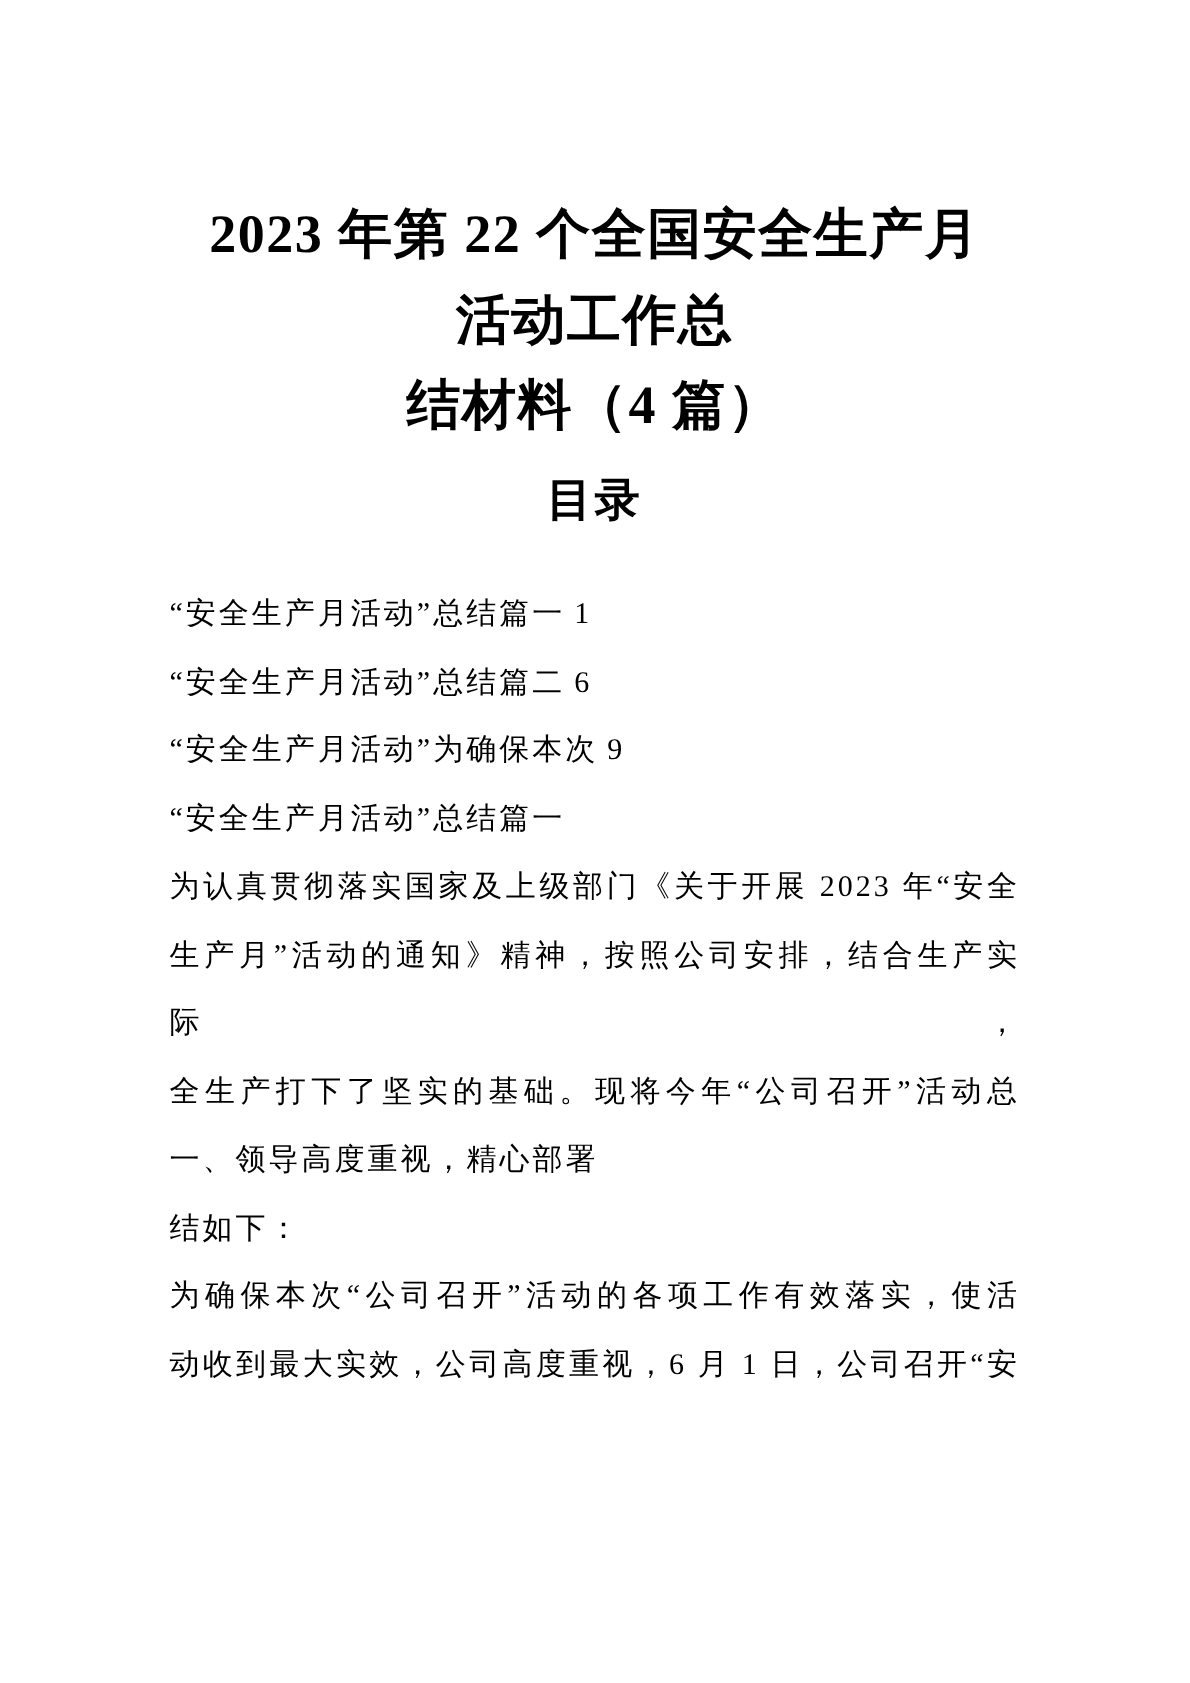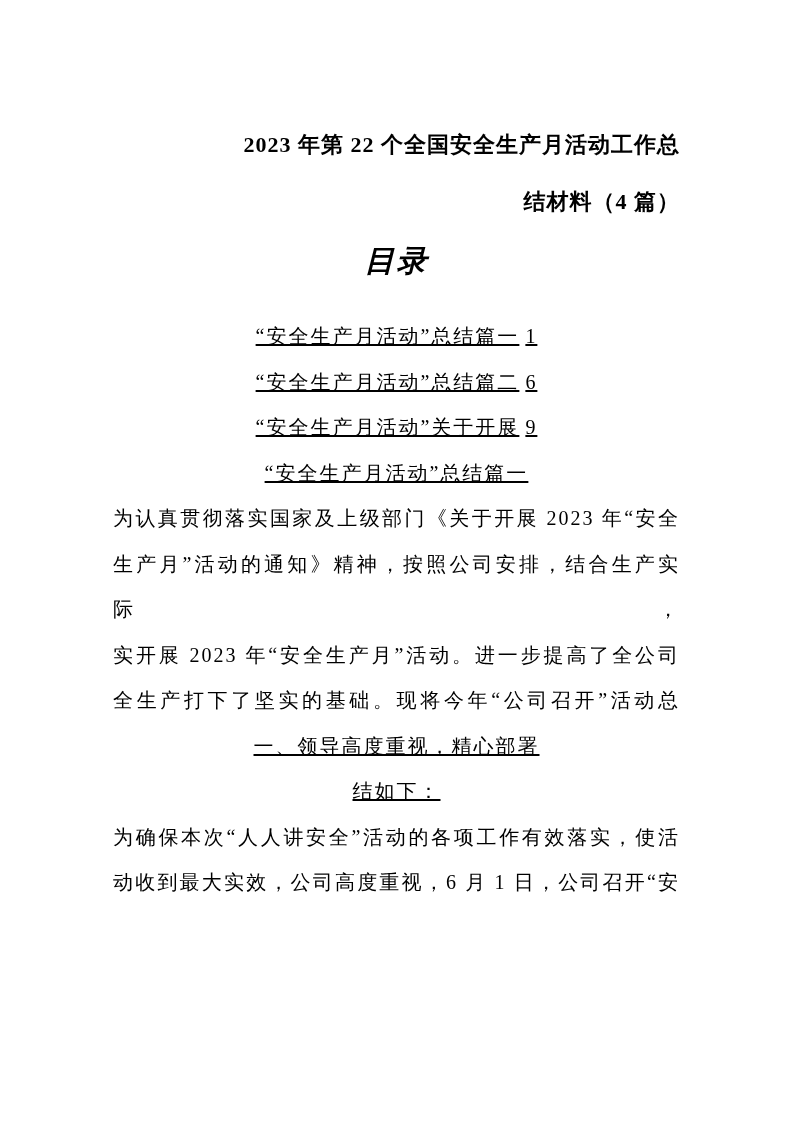--- a/index.html
+++ b/index.html
@@ -13,46 +13,44 @@
     height: 1122px;
     margin: 0 auto;
     background: #ffffff;
     color: #000000;
     font-family: "Liberation Serif", "DejaVu Serif", serif;
     box-sizing: border-box;
     padding: 116px 113px 0 113px;
     overflow: hidden;
   }
   .doc-title {
-    margin: 0;
-    font-size: 22px;
+    margin: 12px;
+    font-size: 36px;
     font-weight: bold;
     line-height: 57px;
-    text-align: right;
+    text-align: center;
     letter-spacing: 1px;
   }
   .toc-heading {
     margin: 8px 0 0 0;
     font-size: 30px;
     font-weight: bold;
     line-height: 46px;
     text-align: center;
     letter-spacing: 2px;
-    font-style: italic;
   }
   .flow {
     margin-top: 30px;
     font-size: 20px;
     line-height: 45.5px;
     letter-spacing: 2px;
   }
   .line {
     white-space: nowrap;
-    text-align: center;
-    text-decoration: underline;
+    text-align: left;
   }
   .jline {
     white-space: normal;
     text-align: justify;
     text-align-last: justify;
     font-family: Liberation Serif, serif;
   }
   .toc-item .pagenum {
     margin-left: 6px;
   }
@@ -68,31 +66,30 @@
   </h1>
 
   <h2 class="toc-heading">目录</h2>
 
   <div class="flow">
 
     <div class="line toc-item"><span>“安全生产月活动”总结篇一</span><span class="pagenum">1</span></div>
 
     <div class="line toc-item"><span>“安全生产月活动”总结篇二</span><span class="pagenum">6</span></div>
 
-    <div class="line toc-item"><span>“安全生产月活动”关于开展</span><span class="pagenum">9</span></div>
+    <div class="line toc-item"><span>“安全生产月活动”为确保本次</span><span class="pagenum">9</span></div>
 
 
     <div class="line">“安全生产月活动”总结篇一</div>
 
     <div class="jline">为认真贯彻落实国家及上级部门《关于开展 2023 年“安全</div>
     <div class="jline">生产月”活动的通知》精神，按照公司安排，结合生产实际，</div>
-    <div class="jline">实开展 2023 年“安全生产月”活动。进一步提高了全公司</div>
     <div class="jline">全生产打下了坚实的基础。现将今年“公司召开”活动总</div>
     <div class="line">一、领导高度重视，精心部署</div>
 
     <div class="line">结如下：</div>
 
-    <div class="jline">为确保本次“人人讲安全”活动的各项工作有效落实，使活</div>
+    <div class="jline">为确保本次“公司召开”活动的各项工作有效落实，使活</div>
     <div class="jline">动收到最大实效，公司高度重视，6 月 1 日，公司召开“安</div>
 
   </div>
 
 </div>
 
 </body></html>

